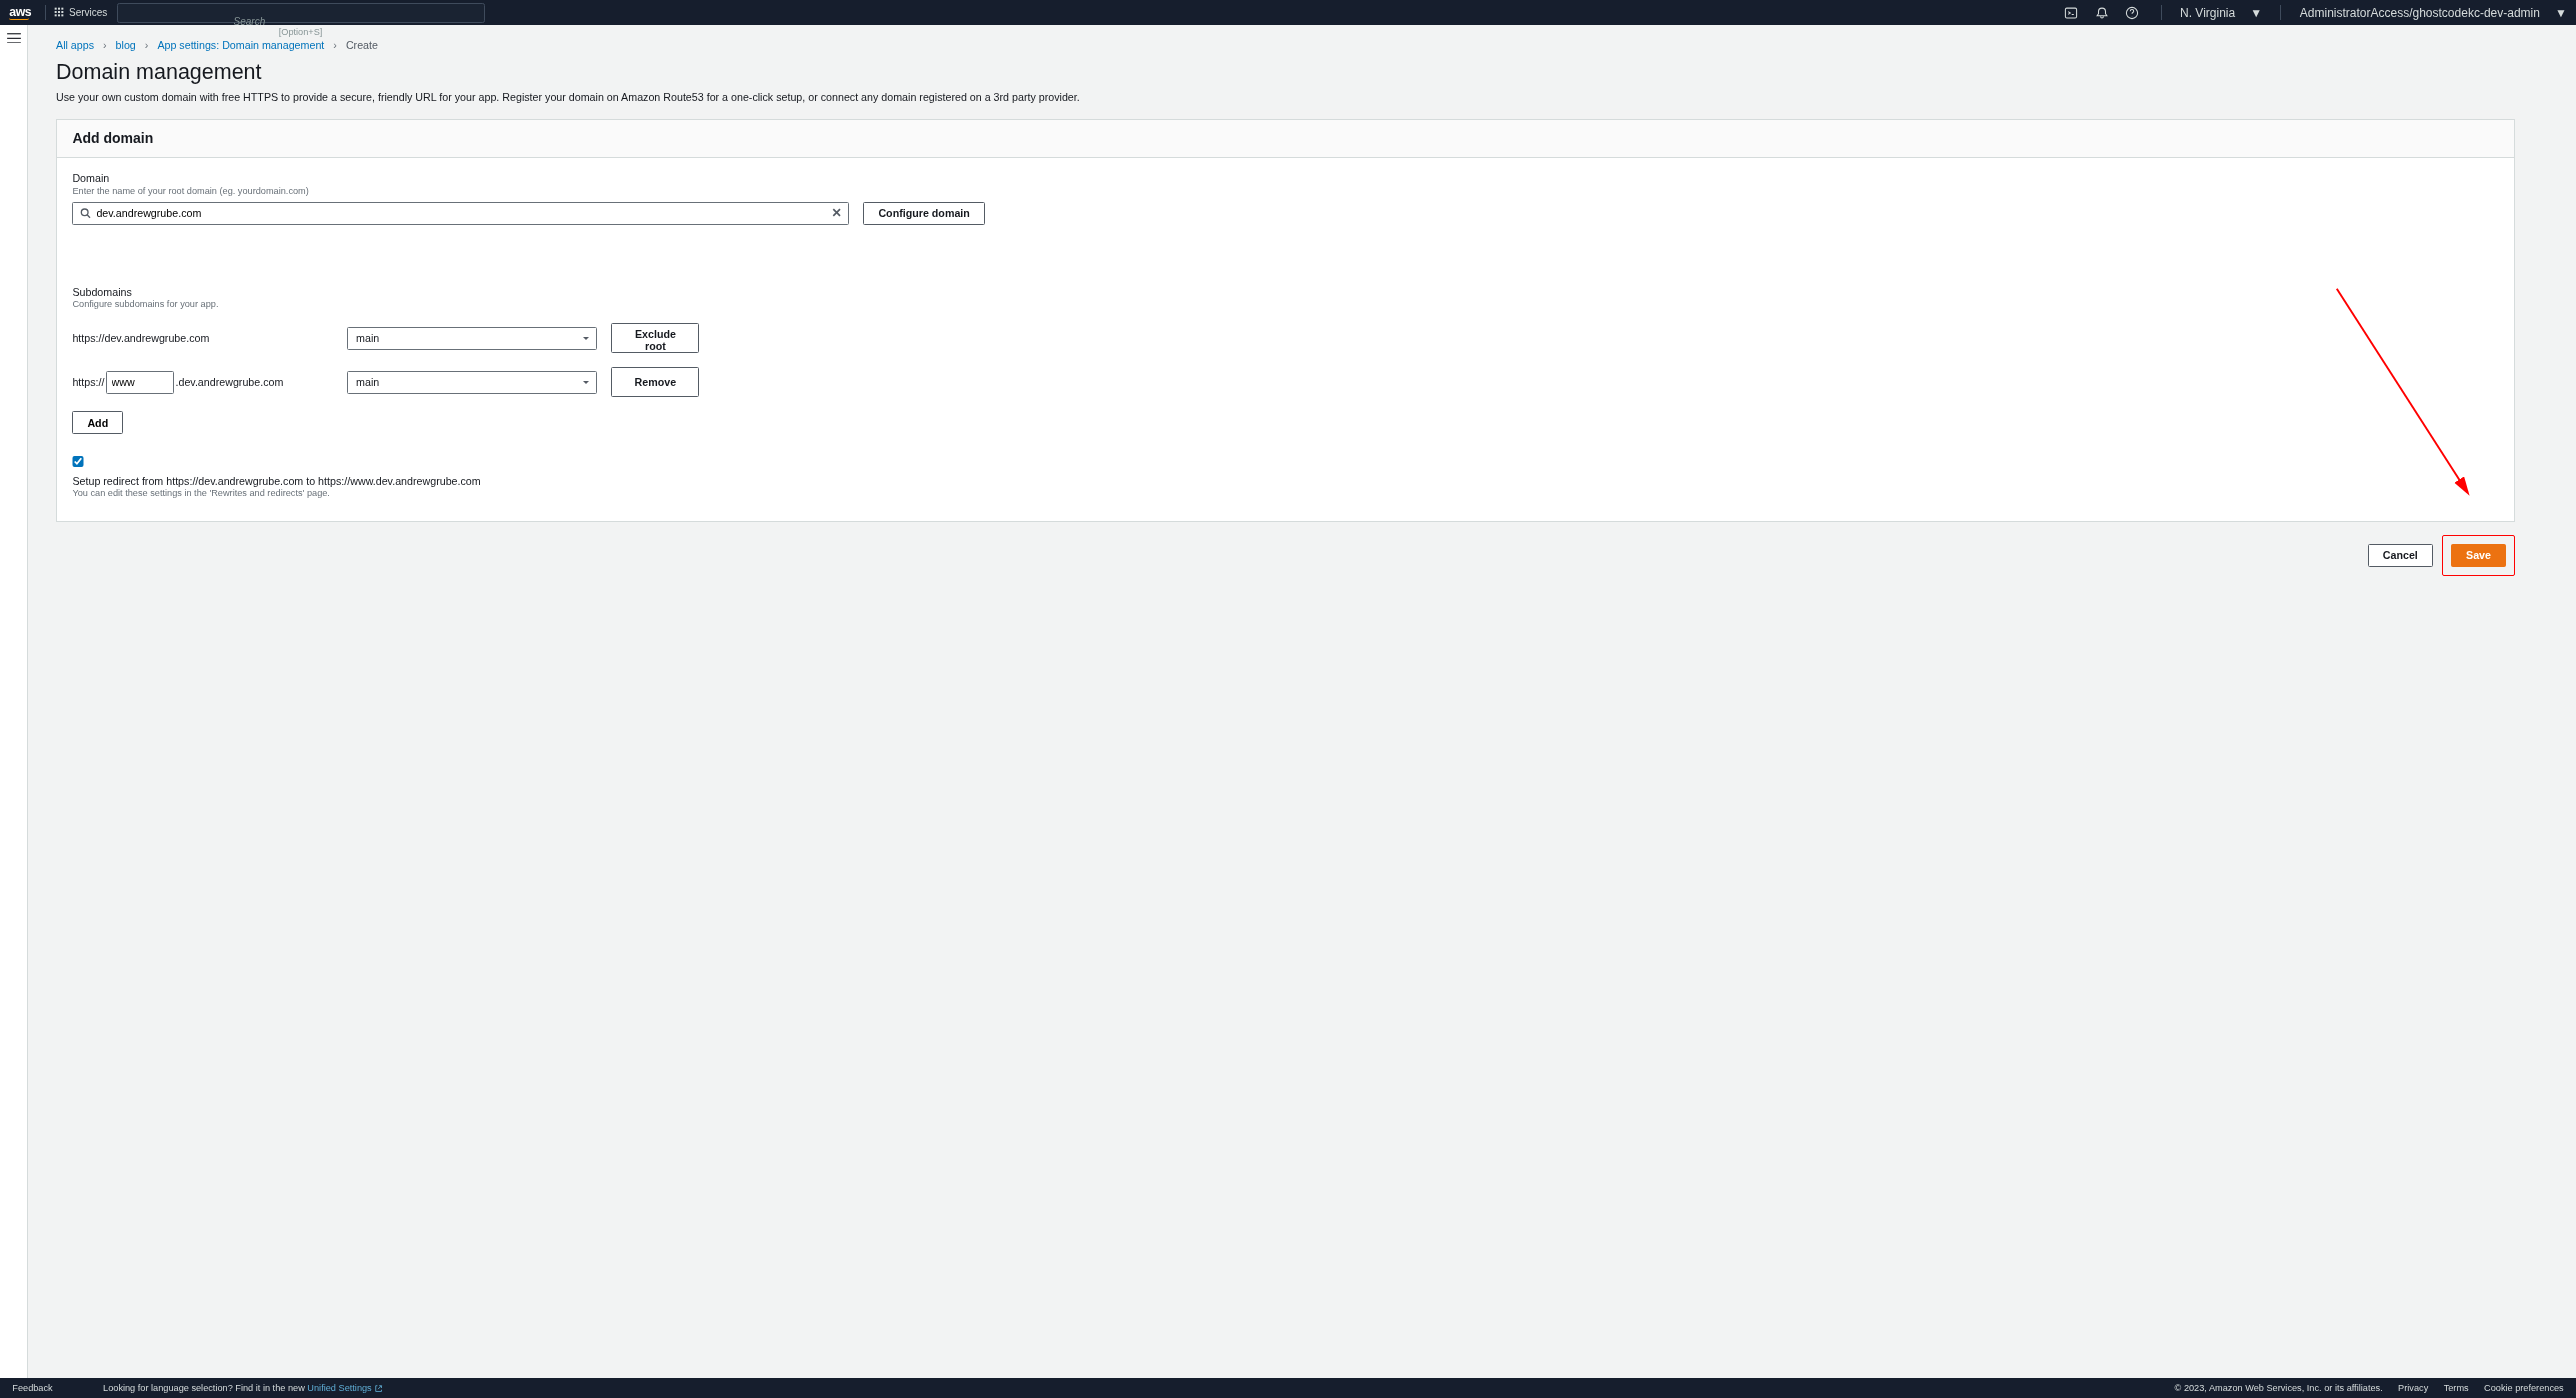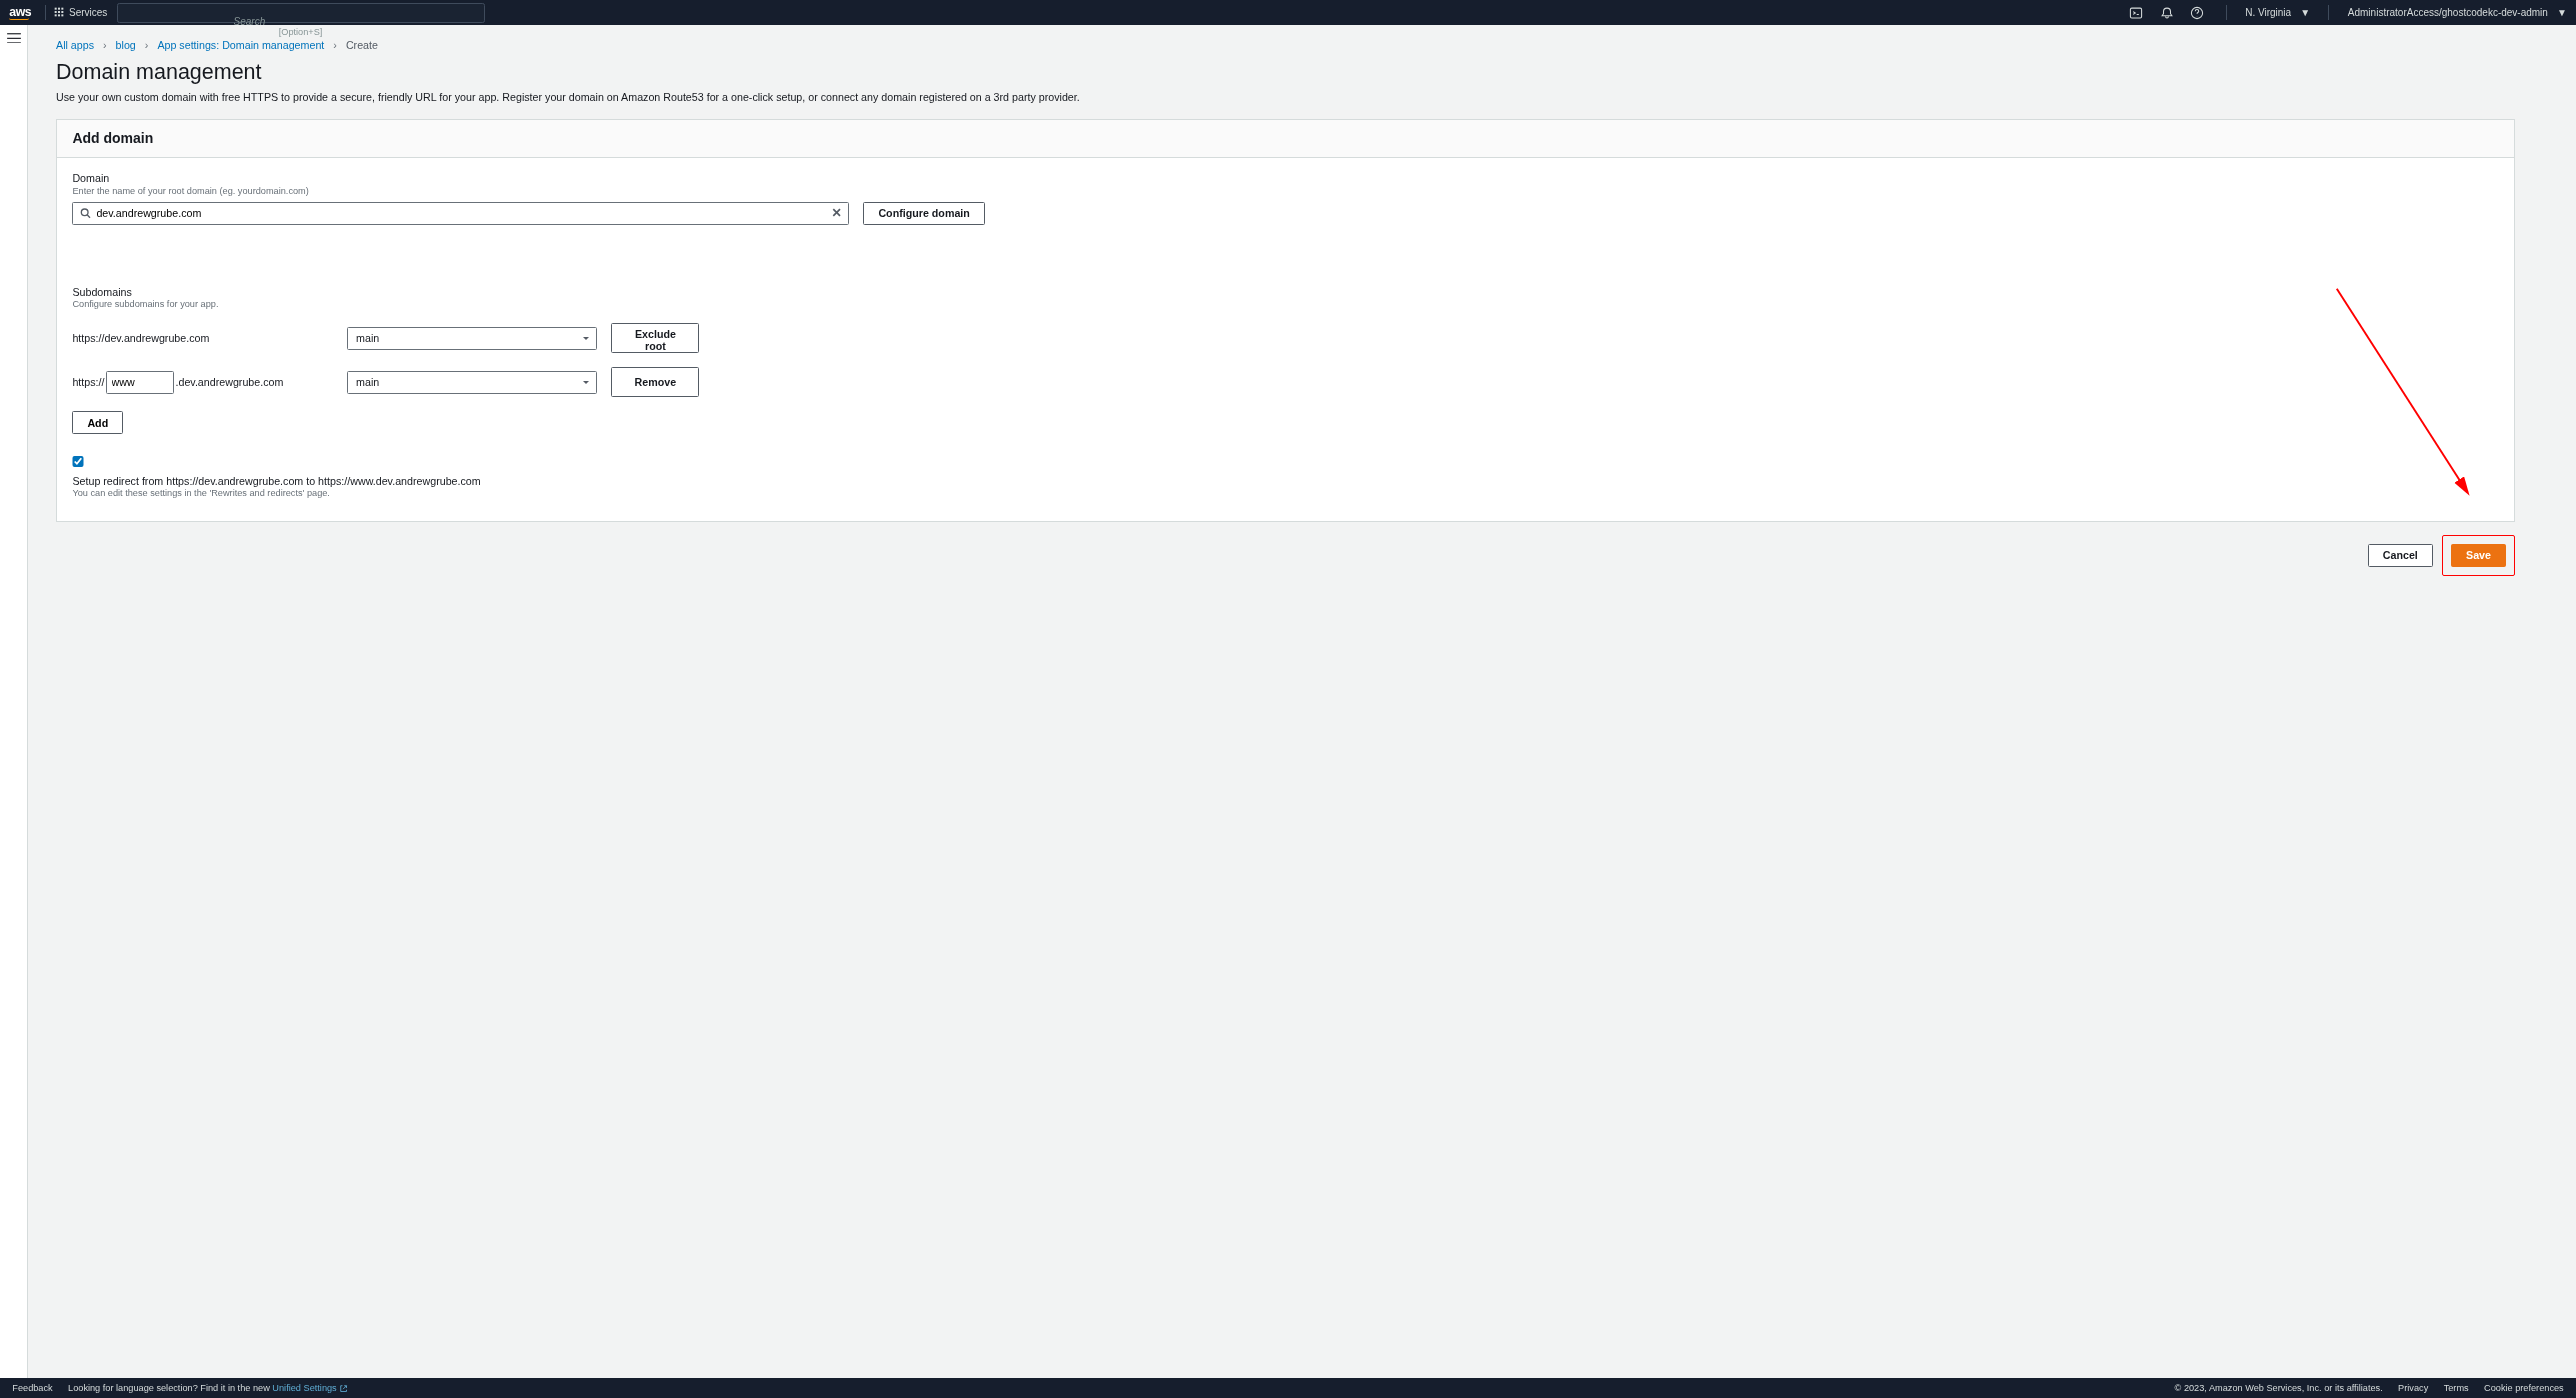--- a/index.html
+++ b/index.html
@@ -11,21 +11,21 @@
     .aws-logo-text { color: #fff; font-weight: 600; letter-spacing: -0.4px; }
     .nav-divider { border-left: 0.8px solid #3f4b5c; height: 15.4px; margin: 0 7.7px; }
     .services-btn { display: flex; align-items: center; gap: 4.6px; cursor: pointer; font-size: 10px; }
     .grid-icon { width: 10.7px; height: 10.7px; }
     .search-box { background: #1a2332; border: 0.8px solid #3f4b5c; border-radius: 2.3px; height: 20px; display: flex; align-items: center; padding: 0 7.7px; margin-left: 9.2px; width: 368px; flex-direction: column; }
     .search-box input { background: none; border: none; color: #d5dbdb; font-size: 10px; flex: 1; outline: none; font-style: italic; }
     .search-box input::placeholder { color: #879596; }
     .search-shortcut { color: #879596; font-size: 9.2px; }
     .nav-right { margin-left: auto; display: flex; align-items: center; gap: 10.7px; }
     .nav-icon-btn { width: 20px; height: 20px; display: flex; align-items: center; justify-content: center; cursor: pointer; color: #d5dbdb; }
-    .region-select, .account-select { cursor: pointer; font-size: 10px; display: flex; align-items: center; gap: 9px; }
+    .region-select, .account-select { cursor: pointer; font-size: 12px; display: flex; align-items: center; gap: 15px; }
     
     
     .side-rail { position: fixed; left: 0; top: 25px; bottom: 0; width: 28px; background: #fff; border-right: 0.8px solid #d5dbdb; display: flex; flex-direction: column; align-items: center; padding-top: 7.7px; }
     .hamburger { cursor: pointer; }
     
     
     .main { margin-left: 28px; padding: 14px 61px 15.4px 28px; }
     .breadcrumb { display: flex; align-items: center; gap: 9px; margin-bottom: 9.2px; font-size: 10.7px; }
     .breadcrumb a { color: #0073bb; text-decoration: none; }
     .bc-sep { color: #687078; }
@@ -66,21 +66,21 @@
     .btn-add { background: #fff; border: 0.8px solid #545b64; border-radius: 1.5px; padding: 3.8px 14px; font-size: 10.7px; font-weight: 700; cursor: pointer; height: 23px; }
     
     .redirect-row { display: flex; align-items: flex-start; gap: 7.7px; flex-direction: column; }
     .redirect-row input[type="checkbox"] { width: 11.5px; height: 11.5px; accent-color: #0073bb; margin-top: 1.5px; cursor: pointer; }
     
     
     .form-actions { display: flex; justify-content: flex-end; gap: 9.2px; margin-top: 12.3px; align-items: center; }
     .save-highlight { border: 1.9px solid #ff0000; padding: 8px; border-radius: 2px; }
     
     
-    .bottom-bar { position: fixed; bottom: 0; left: 0; right: 0; background: #161e2d; height: 20px; display: flex; align-items: center; padding: 0 12.3px; color: #d5dbdb; font-size: 9.2px; }
+    .bottom-bar { position: fixed; bottom: 0; left: 0; right: 0; background: #161e2d; height: 20px; display: flex; align-items: center; padding: 0 12.3px; color: #d5dbdb; font-size: 9.2px; gap: 35px; }
     .bottom-bar a { color: #d5dbdb; text-decoration: none; }
     .bottom-bar .unified-link { color: #5fadd4; }
     .bottom-right { margin-left: auto; display: flex; gap: 15.4px; }
     
     
     .annotation-arrow { position: absolute; pointer-events: none; }
   </style>
 </head>
 <body>
 

